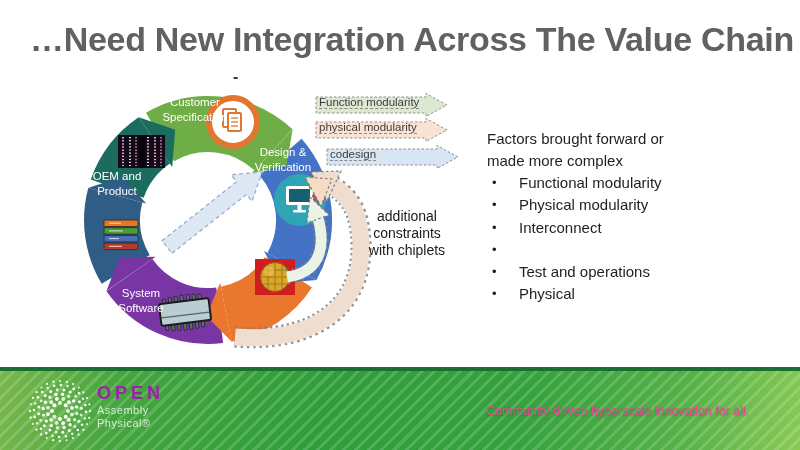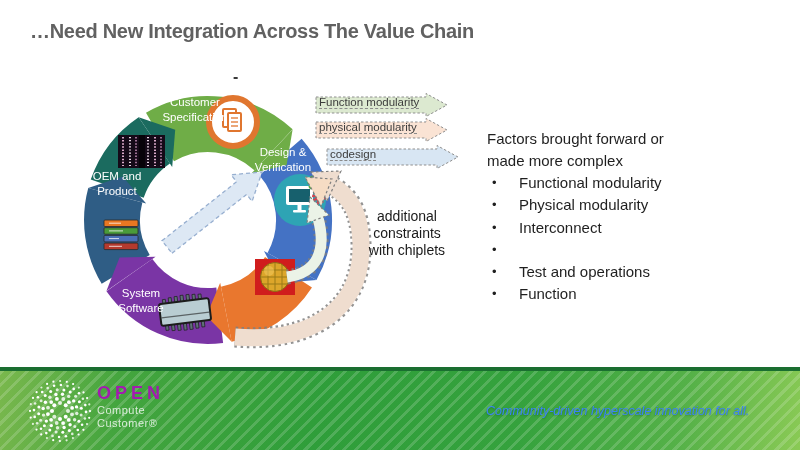--- a/index.html
+++ b/index.html
@@ -1,19 +1,19 @@
 <!DOCTYPE html>
 <html><head>
 <meta charset="utf-8">
 <style>
   html,body{margin:0;padding:0;background:#fff;}
   .slide{position:relative;width:800px;height:450px;background:#fff;overflow:hidden;
          font-family:"Liberation Sans",sans-serif;}
   
-  .title{position:absolute;left:30px;top:20px;font-size:20px;font-weight:bold;
+  .title{position:absolute;left:30px;top:20px;font-size:34px;font-weight:bold;
          color:#616161;letter-spacing:-0.3px;white-space:nowrap;}
   .stray{position:absolute;left:233px;top:68px;font-size:16px;font-weight:bold;color:#3a3a3a;}
   
   .diagram{position:absolute;left:55px;top:75px;width:350px;height:300px;}
   .diagram svg{position:absolute;left:0;top:0;}
   .seg-label{position:absolute;transform:translate(-50%,-50%);color:#fff;
              font-size:11.5px;line-height:1.28;text-align:center;white-space:pre-line;}
   
   .mod-arrow{position:absolute;width:134px;height:26px;}
   .mod-arrow svg{position:absolute;left:0;top:0;}
@@ -31,22 +31,22 @@
   .footer{position:absolute;left:0;top:367px;width:800px;height:83px;}
   .footer-topline{position:absolute;left:0;top:0;width:800px;height:4px;background:#1a6e30;}
   .footer-bg{position:absolute;left:0;top:4px;width:800px;height:79px;
     background:
       repeating-linear-gradient(135deg, rgba(255,255,255,0.16) 0 3px, rgba(255,255,255,0) 3px 9px),
       linear-gradient(100deg,#7ab84d 0%,#44a53e 15%,#2f9e3a 40%,#35a23d 65%,#55b148 85%,#8aca55 100%);}
   .logo-open{position:absolute;left:97px;top:16px;font-size:18px;font-weight:bold;color:#a21caf;
              letter-spacing:4px;}
   .logo-sub{position:absolute;left:97px;font-size:11px;color:rgba(255,255,255,0.78);letter-spacing:0.5px;}
   .logo-sub.l1{top:37px;} .logo-sub.l2{top:50px;}
-  .tagline{position:absolute;left:486px;top:37px;width:270px;font-size:12.5px;font-style:italic;
-           color:#3b82f6;text-shadow:0 1px 2px rgba(0,60,0,0.35);}
+  .tagline{position:absolute;left:486px;top:37px;width:270px;font-size:12.5px;
+           color:#ec4899;text-shadow:0 1px 2px rgba(0,60,0,0.35);}
   .swoosh-dash{stroke:#7f7f7f;stroke-dasharray:2.5 3.5;fill:none;opacity:0.85;}
   .head-dash{stroke:#7f7f7f;stroke-width:1.2;stroke-dasharray:2.5 2.5;}
 </style>
 </head>
 <body>
 
 <div class="slide">
 
   <div class="title">…Need New Integration Across The Value Chain</div>
   <div class="stray">-</div>
@@ -211,21 +211,21 @@
         </div>
       <div class="frow">
           <span class="fb">•</span>
         </div>
       <div class="frow">
           <span class="fb">•</span>
           <span>Test and operations</span>
         </div>
       <div class="frow">
           <span class="fb">•</span>
-          <span>Function</span>
+          <span>Physical</span>
         </div>
     </div>
   </div>
 
   <div class="footer">
     <div class="footer-topline"></div>
     <div class="footer-bg"></div>
     <svg id="sunburst" width="68" height="68" style="position:absolute;left:26px;top:10px;">
         <circle cx="42.0" cy="34.0" r="2" fill="#ffffff" opacity="0.8"></circle>
         <circle cx="39.7" cy="39.7" r="2" fill="#ffffff" opacity="1"></circle>
@@ -330,18 +330,18 @@
         <circle cx="61.1" cy="21.1" r="1.1" fill="#ffffff" opacity="1"></circle>
         <circle cx="63.3" cy="27.4" r="1.1" fill="#ffffff" opacity="0.8"></circle>
         <circle cx="64.0" cy="34.1" r="1.1" fill="#ffffff" opacity="1"></circle>
         <circle cx="63.2" cy="40.8" r="1.1" fill="#ffffff" opacity="1"></circle>
         <circle cx="61.0" cy="47.1" r="1.1" fill="#ffffff" opacity="0.8"></circle>
         <circle cx="57.4" cy="52.8" r="1.1" fill="#ffffff" opacity="1"></circle>
         <circle cx="52.6" cy="57.5" r="1.1" fill="#ffffff" opacity="1"></circle>
         <circle cx="46.9" cy="61.1" r="1.1" fill="#ffffff" opacity="0.8"></circle>
       </svg>
     <div class="logo-open">OPEN</div>
-    <div class="logo-sub l1">Compute</div>
-    <div class="logo-sub l2">Customer®</div>
+    <div class="logo-sub l1">Assembly</div>
+    <div class="logo-sub l2">Physical®</div>
     <div class="tagline">Community-driven hyperscale innovation for all.</div>
   </div>
 
 </div>
 
 </body></html>

